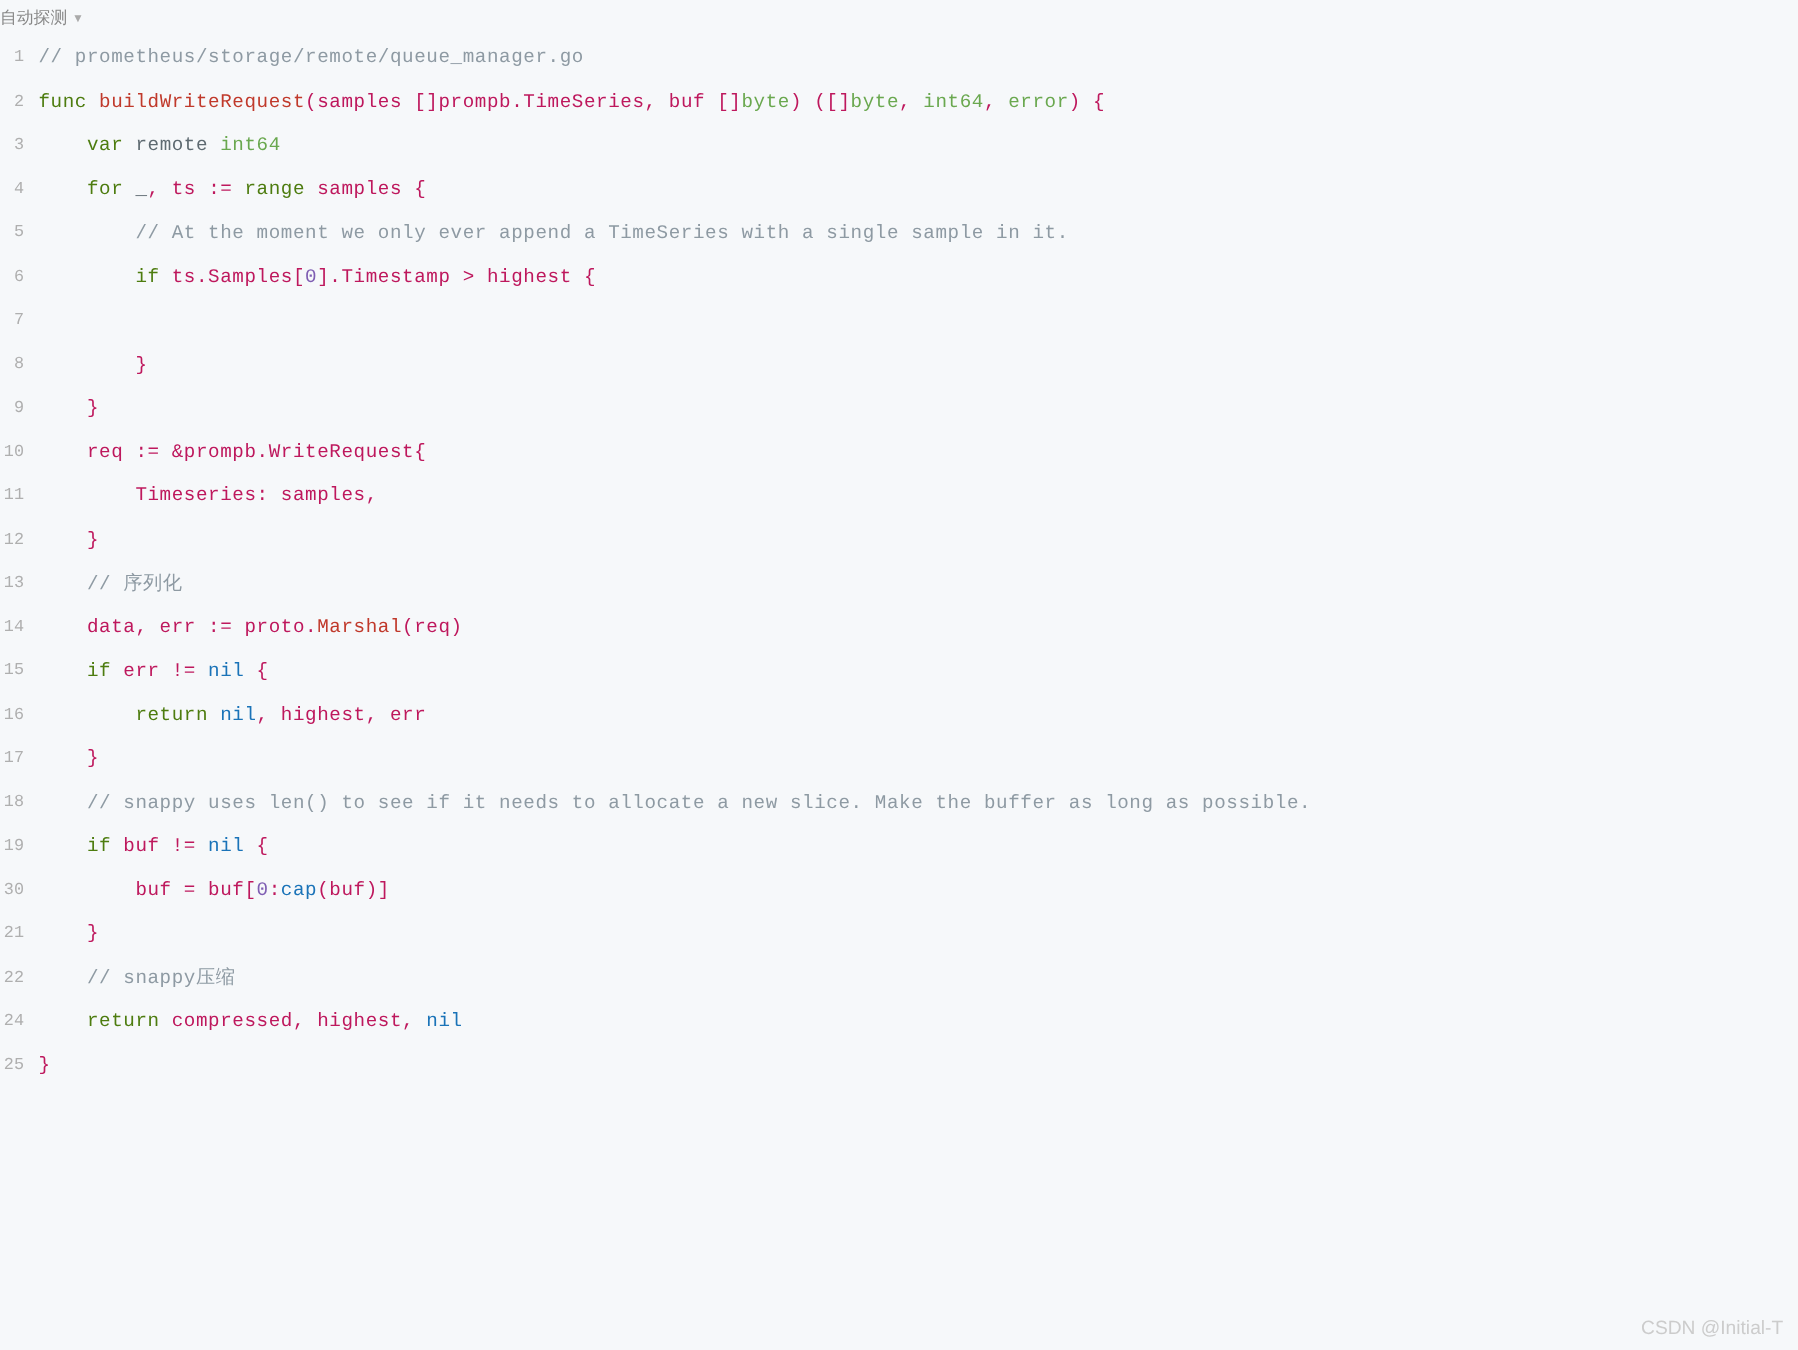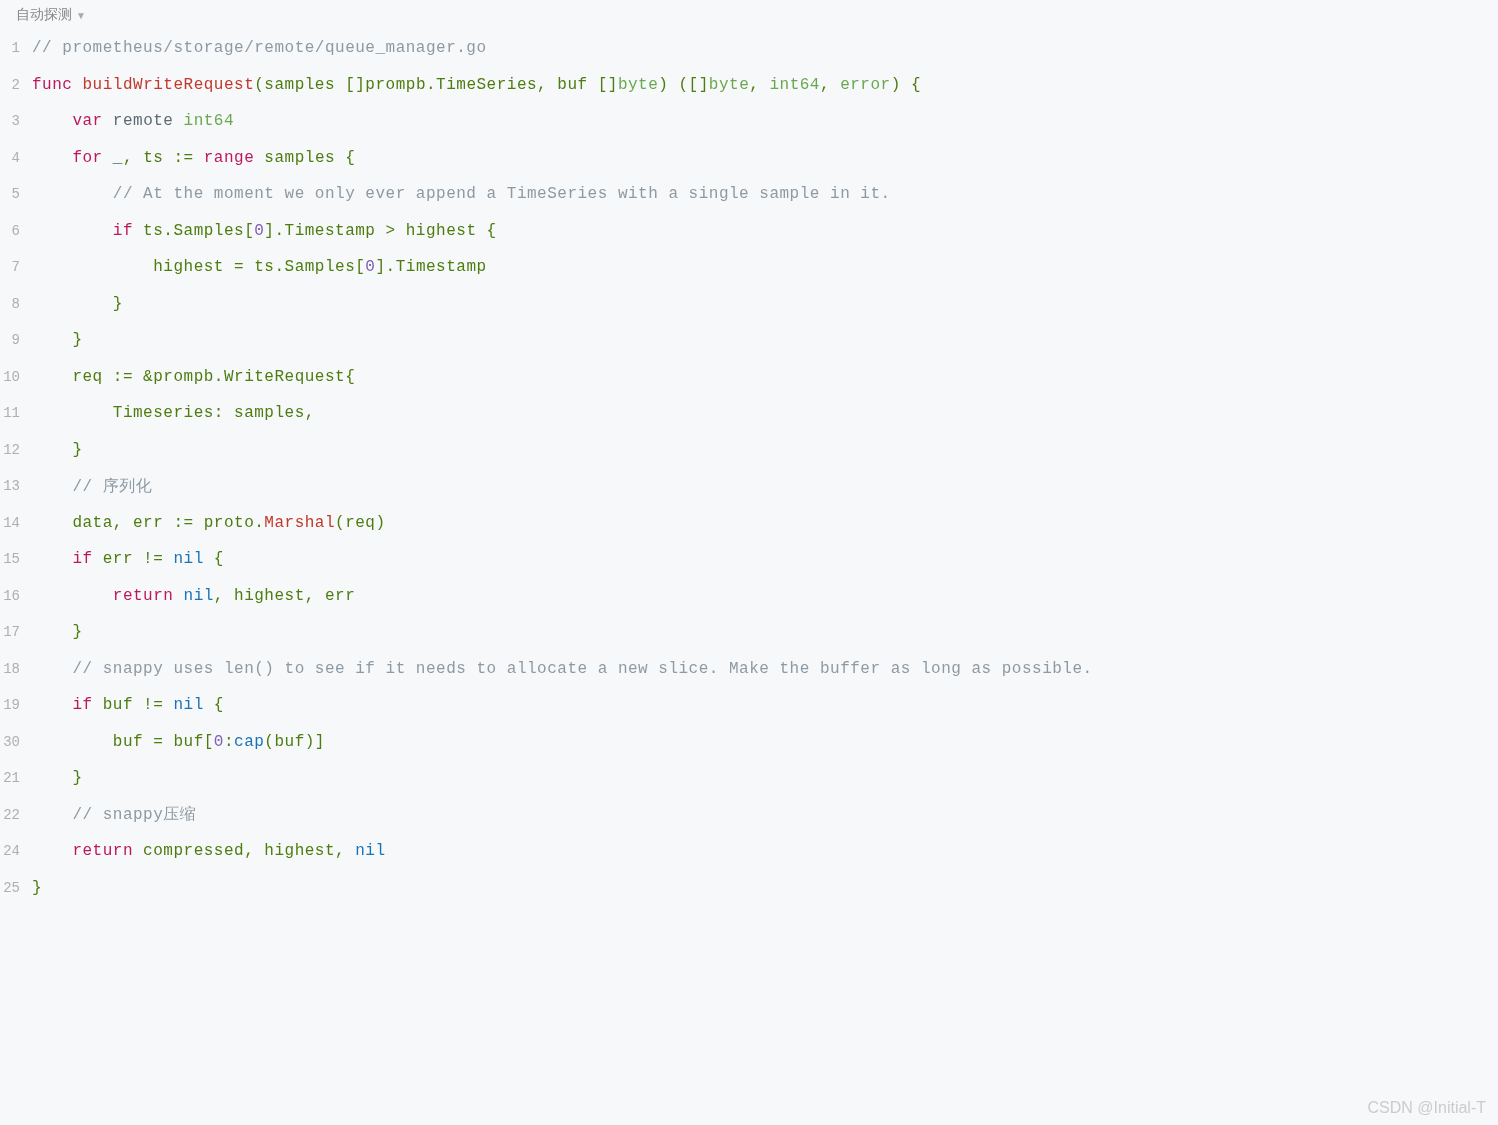--- a/index.html
+++ b/index.html
@@ -6,21 +6,21 @@
     body {
       font-family: Consolas, Monaco, 'Courier New', monospace;
       font-size: 16px;
       background: #f6f8fa;
       color: #5e6a71;
       width: 1498px;
       height: 1125px;
       position: relative;
     }
     .toolbar {
-      padding: 6px 16px;
+      padding: 6px 0;
       font-size: 14px;
       color: #888;
       font-family: -apple-system, 'Microsoft YaHei', sans-serif;
       display: flex;
       align-items: center;
       gap: 4px;
     }
     .dropdown-caret {
       font-size: 10px;
       color: #aaa;
@@ -41,26 +41,26 @@
       color: #afafaf;
       font-size: 14px;
       flex-shrink: 0;
       user-select: none;
     }
     .code {
       white-space: pre;
       letter-spacing: 0.5px;
     }
     .tk-comment { color: #8e9aa3; }
-    .tk-keyword { color: #be185d; }
+    .tk-keyword { color: #4d7c0f; }
     .tk-funcname { color: #c0392b; }
     .tk-type { color: #6aa84f; }
     .tk-number { color: #7f5eb3; }
     .tk-ident { color: #5e6a71; }
-    .tk-punct { color: #4d7c0f; text-align: right; }
+    .tk-punct { color: #be185d; text-align: right; }
     .tk-method { color: #c0392b; }
     .tk-builtin { color: #1a73b8; }
     .watermark {
       position: absolute;
       bottom: 8px;
       right: 12px;
       font-size: 16px;
       color: #ccc;
       font-family: -apple-system, sans-serif;
     }
@@ -100,21 +100,20 @@
     <div class="code"><span>        </span><span class="tk-comment">// At the moment we only ever append a TimeSeries with a single sample in it.</span></div>
   </div>
 
   <div class="line">
     <div class="gutter">6</div>
     <div class="code"><span>        </span><span class="tk-keyword">if</span><span class="tk-punct"> ts.Samples[</span><span class="tk-number">0</span><span class="tk-punct">].Timestamp &gt; highest {</span></div>
   </div>
 
   <div class="line">
     <div class="gutter">7</div>
-    <div class="code"><span>            </span><span class="tk-punct">highest = ts.Samples[</span><span class="tk-number">0</span><span class="tk-punct">].Timestamp</span></div>
   </div>
 
   <div class="line">
     <div class="gutter">8</div>
     <div class="code"><span>        </span><span class="tk-punct">}</span></div>
   </div>
 
   <div class="line">
     <div class="gutter">9</div>
     <div class="code"><span>    </span><span class="tk-punct">}</span></div>

